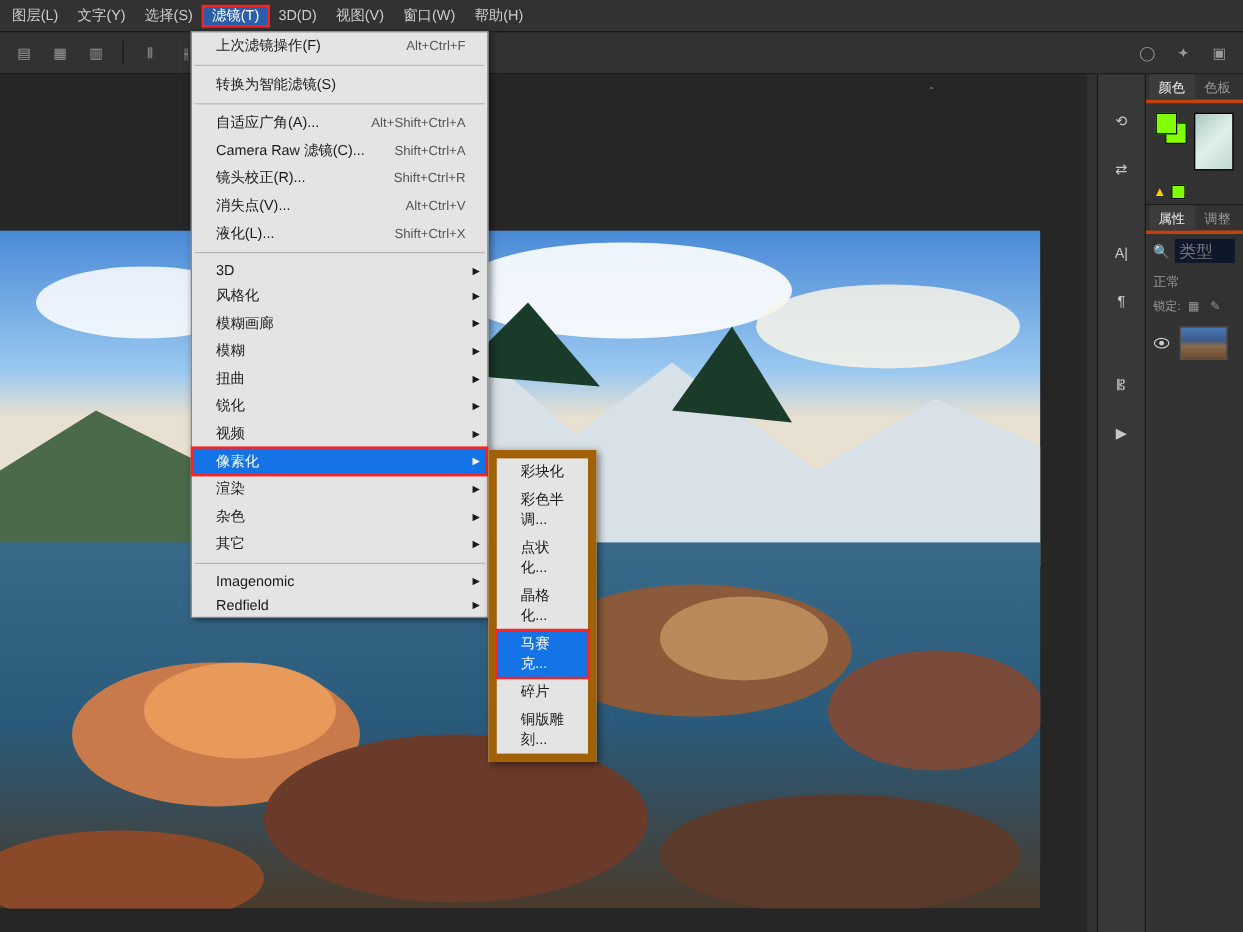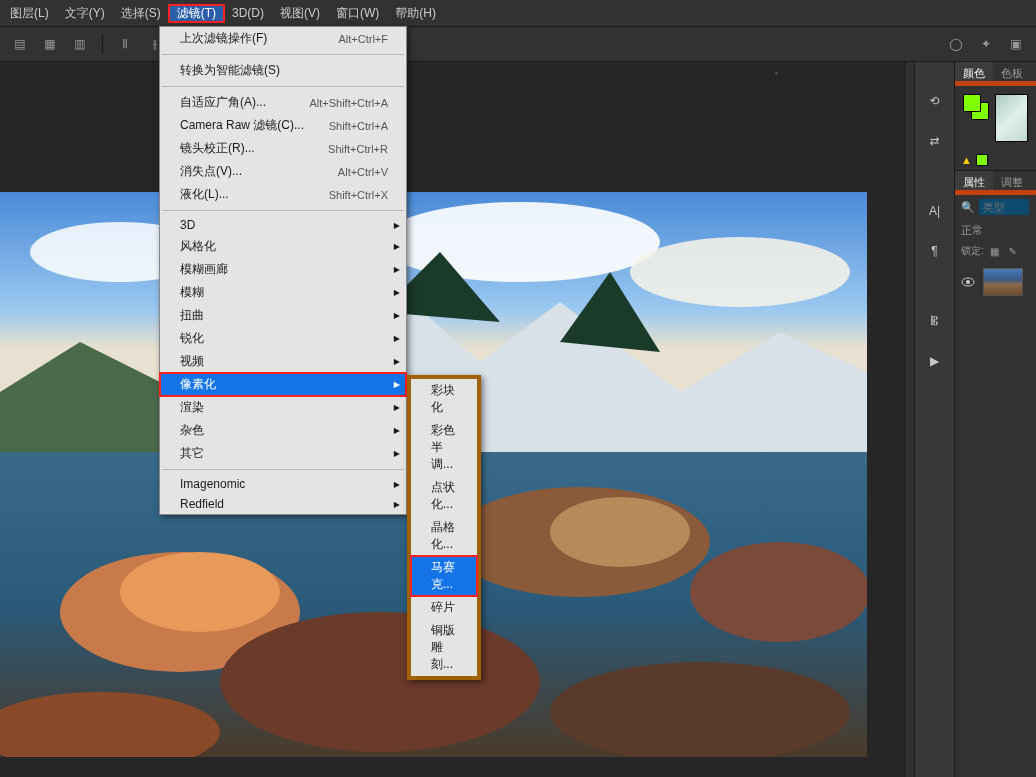--- a/index.html
+++ b/index.html
@@ -20,41 +20,41 @@
 .dropdown { position: absolute; background: #e4e4e4; color: #1a1a1a; box-shadow: 2px 2px 6px rgba(0,0,0,0.5); z-index: 100; border: 1px solid #888; }
 .dropdown-main { top: 26px; left: 159px; width: 248px; }
 .dd-item { display: flex; justify-content: space-between; align-items: center; padding: 3px 18px 3px 20px; font-size: 12px; cursor: default; position: relative; }
 .dd-item.selected { background: #1473e6; color: #ffffff; }
 .dd-item .shortcut { color: #555; font-size: 11px; }
 .dd-item.has-arrow::after { content: "▶"; font-size: 8px; position: absolute; right: 6px; }
 .dd-sep { height: 1px; background: #b8b8b8; margin: 4px 2px; }
 .dd-item.highlight-box { outline: 2px solid #ff2020; outline-offset: -1px; }
 
 
-.submenu { position: absolute; top: 375px; left: 407px; width: 74px; background: #e4e4e4; border: 4px solid #a16207; box-shadow: 2px 2px 6px rgba(0,0,0,0.5); z-index: 101; }
+.submenu { position: absolute; top: 375px; left: 407px; width: 90px; background: #e4e4e4; border: 7px solid #a16207; box-shadow: 2px 2px 6px rgba(0,0,0,0.5); z-index: 101; }
 
 
 .workspace { position: absolute; top: 62px; left: 0; right: 130px; bottom: 0; background: #262626; overflow: hidden; }
 .canvas-img { position: absolute; top: 130px; left: 0; width: 867px; height: 565px; }
 
 
 .right-strip { position: absolute; top: 62px; right: 82px; width: 40px; bottom: 0; background: #383838; border-left: 1px solid #1a1a1a; display: flex; flex-direction: column; align-items: center; padding-top: 28px; gap: 18px; }
 .strip-icon { width: 22px; height: 22px; color: #c8c8c8; display: flex; align-items: center; justify-content: center; }
 
 .right-panel { position: absolute; top: 62px; right: 0; width: 82px; bottom: 0; background: #323232; border-left: 1px solid #1a1a1a; }
-.panel-tabs { display: flex; height: 24px; border-bottom: 5px solid #c2410c; }
+.panel-tabs { display: flex; height: 24px; border-bottom: 3px solid #c2410c; justify-content: center; }
 .panel-tab { padding: 4px 8px; font-size: 11px; color: #999; }
 .panel-tab.active { color: #eee; background: #3c3c3c; }
 .swatch-area { padding: 8px; display: flex; gap: 4px; align-items: flex-start; }
 .swatch-main { width: 18px; height: 18px; background: #7fff00; border: 1px solid #000; position: relative; }
 .gradient-preview { width: 36px; height: 48px; background: linear-gradient(135deg, #a8c8c0, #e0f0e8, #c0d8d0); border: 1px solid #000; margin-left: 4px; }
 
 .panel-section { border-top: 1px solid #1a1a1a; }
 .panel-row { display: flex; align-items: center; padding: 4px 6px; font-size: 11px; color: #999; gap: 4px; }
-.panel-row input { background: #0c4a6e; border: none; color: #999; font-size: 11px; width: 50px; padding: 2px 4px; }
+.panel-row input { background: #0f172a; border: none; color: #999; font-size: 14px; width: 50px; padding: 2px 4px; }
 .layer-thumb { width: 40px; height: 28px; border: 1px solid #555; margin: 4px; background: linear-gradient(180deg, #4a7ab8 0%, #3a5a8a 40%, #8a6a4a 60%, #6a4a2a 100%); }
 .eye-icon { width: 14px; height: 10px; }
 .lock-row { display: flex; align-items: center; gap: 4px; padding: 2px 6px; font-size: 10px; color: #999; }
 .mini-icon { width: 14px; height: 14px; display: inline-flex; align-items: center; justify-content: center; }
 
 .warn-tri { color: #ffcc00; }
 
 
 .scroll-arrow { position: absolute; right: 128px; color: #888; font-size: 10px; }
 </style>

